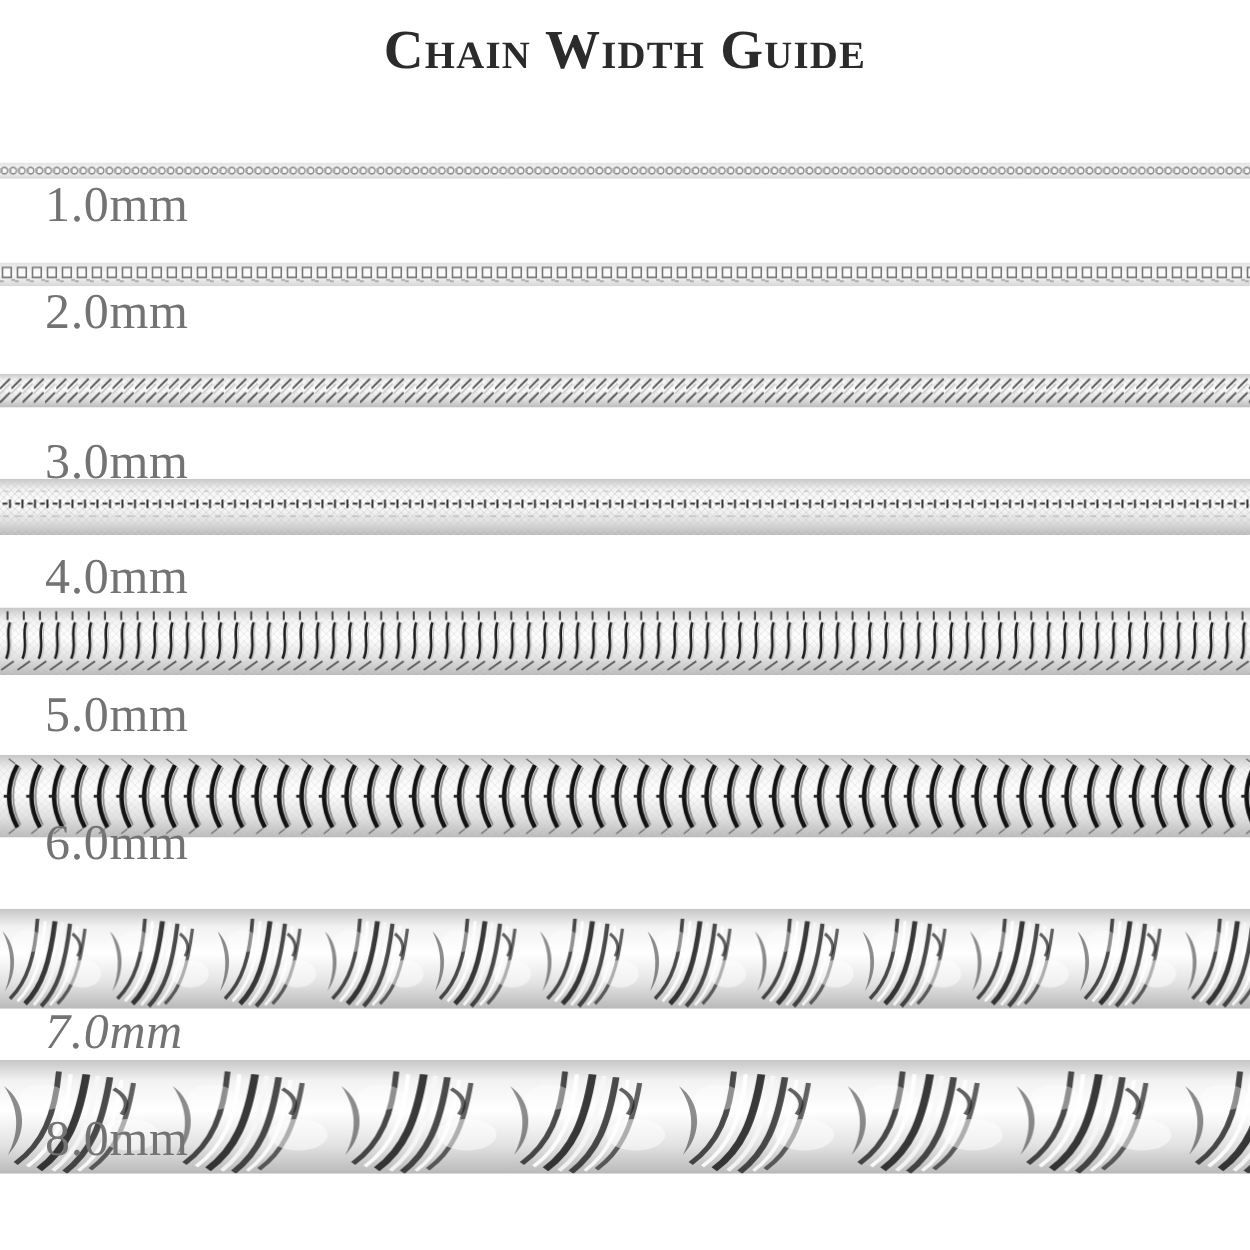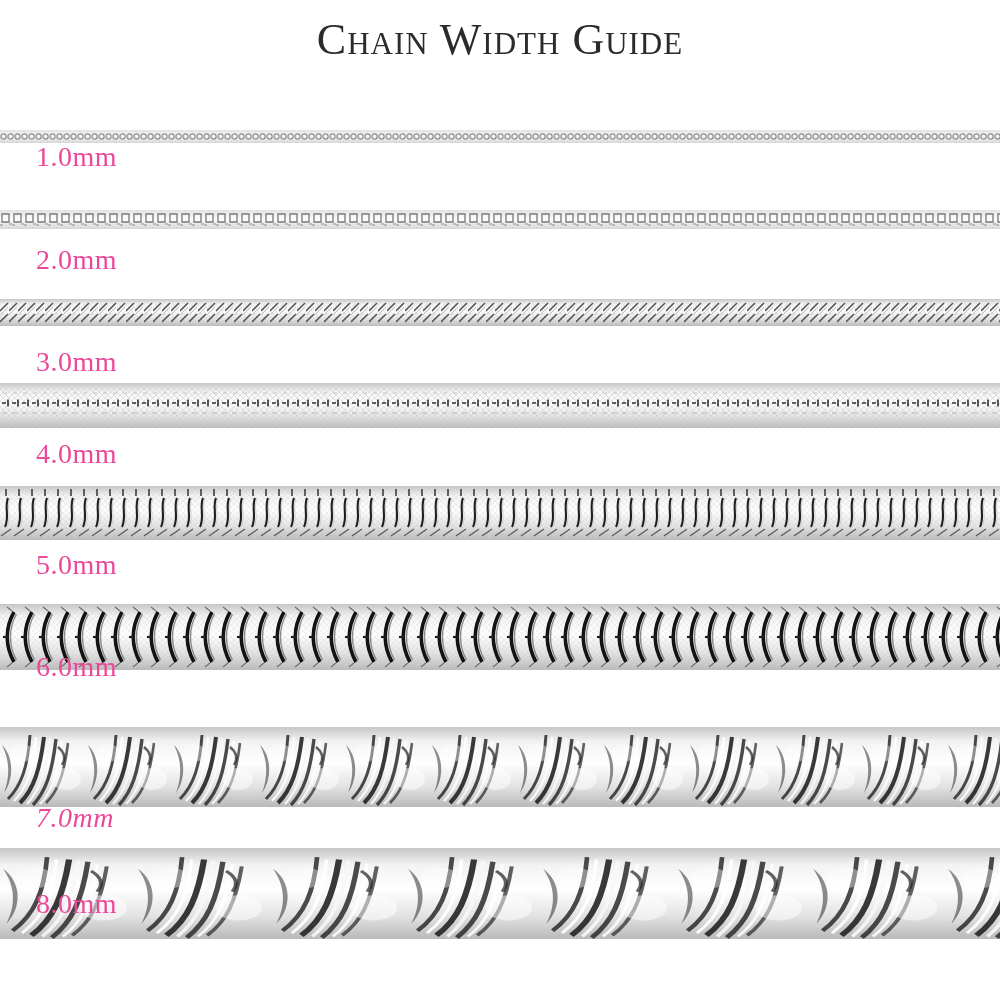--- a/index.html
+++ b/index.html
@@ -2,31 +2,31 @@
 <html><head>
 <meta charset="utf-8">
 <style>
   html,body{margin:0;padding:0;background:#ffffff;}
   .stage{
     position:relative;width:1000px;height:1000px;background:#ffffff;
     font-family:"Liberation Serif", serif;overflow:hidden;
   }
   .title{
     position:absolute;top:14px;left:0;width:1000px;text-align:center;
-    font-variant:small-caps;font-size:44px;font-weight:400;color:#2b2b2b;
+    font-variant:small-caps;font-size:44px;font-weight:700;color:#2b2b2b;
     letter-spacing:1px;
   }
   .chain{position:absolute;left:0;display:block;}
   .size-label{
-    position:absolute;left:36px;font-size:28px;color:#ec4899;
+    position:absolute;left:36px;font-size:40px;color:#737373;
     letter-spacing:0.5px;line-height:1.1;
   }
   
   .c1{top:130px;} .l1{top:142px;}
-  .c2{top:210px;} .l2{top:245px;}
+  .c2{top:210px;} .l2{top:227px;}
   .c3{top:299px;} .l3{top:347px;}
   .c4{top:383px;} .l4{top:439px;}
   .c5{top:486px;} .l5{top:550px;}
   .c6{top:604px;} .l6{top:652px;}
   .c7{top:727px;} .l7{top:803px;font-style:italic;}
   .c8{top:848px;} .l8{top:889px;}
 </style>
 </head>
 <body>
 

